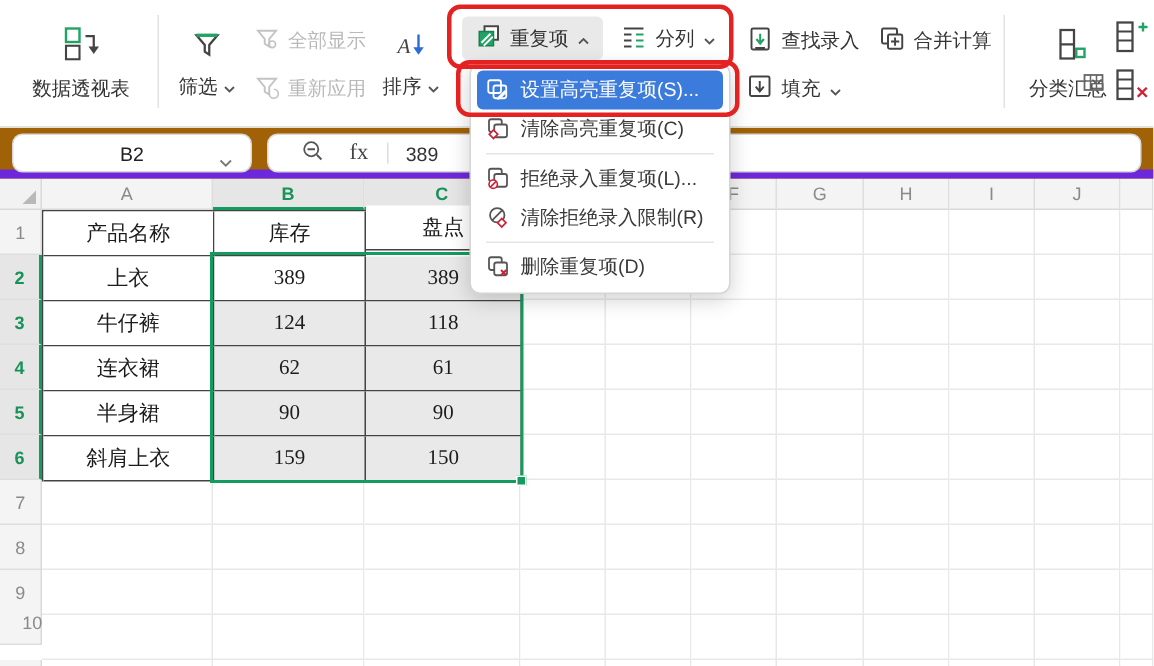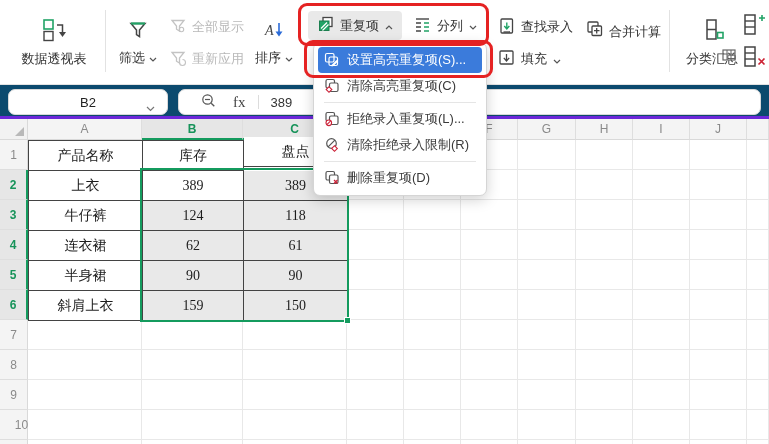--- a/index.html
+++ b/index.html
@@ -11,21 +11,21 @@
   .ribbon { position:absolute; left:0; top:0; width:769px; height:85px; background:#fff; border-bottom:1px solid #e3e3e3; z-index:10; }
   .rb { position:absolute; display:flex; align-items:center; gap:5px; font-size:13px; color:#333; cursor:default; white-space:nowrap; }
   .rb-big { flex-direction:column; justify-content:center; gap:4px; }
   .rb-gray { color:#b9b9b9; }
   .vdiv { position:absolute; width:1px; background:#e2e2e2; }
   .chev { display:inline-block; margin-left:1px; }
   .pressed { background:#e9e9e9; border-radius:4px; }
   .labelrow { display:flex; align-items:center; gap:3px; }
 
   
-  .formula-row { position:absolute; left:0; top:85px; width:769px; height:34px; background:#0c4a6e; border-bottom:3px solid #6d28d9; z-index:5; }
+  .formula-row { position:absolute; left:0; top:85px; width:769px; height:34px; background:#a16207; border-bottom:6px solid #6d28d9; z-index:5; }
   .name-box { position:absolute; left:8px; top:4px; width:160px; height:26px; background:#fff; border:1px solid #d9d9d9; border-radius:7px; display:flex; align-items:center; justify-content:center; font-size:13px; color:#222; }
   .name-box .chev { position:absolute; right:12px; top:10px; }
   .fx-box { position:absolute; left:178px; top:4px; width:583px; height:26px; background:#fff; border:1px solid #d9d9d9; border-radius:7px; display:flex; align-items:center; font-size:13px; }
   .fx-sym { font-family:"Liberation Serif",serif; font-size:15px; color:#444; }
   .fx-sep { width:1px; height:14px; background:#dcdcdc; margin:0 12px; }
 
   
   .sheet { position:absolute; left:0; top:119px; width:769px; height:325px; background:#fff; z-index:1; }
   .corner { position:absolute; left:0; top:0; width:28px; height:21px; background:#f2f2f2; border-right:1px solid #d9d9d9; border-bottom:1px solid #d9d9d9; }
   .corner:after { content:""; position:absolute; right:3px; bottom:3px; border-style:solid; border-width:0 0 9px 9px; border-color:transparent transparent #b9b9b9 transparent; }
@@ -50,21 +50,21 @@
   .red1 { position:absolute; left:298px; top:3px; width:191px; height:43px; border:3px solid #e52222; border-radius:9px; z-index:50; pointer-events:none; }
   .red2 { position:absolute; left:304px; top:40px; width:189px; height:38px; border:3px solid #e52222; border-radius:9px; z-index:51; pointer-events:none; }
 </style>
 </head>
 <body>
 
 <div class="app">
 
   <div class="ribbon">
 
-    <div class="rb rb-big" style="left:6px;top:6px;width:96px;height:72px;">
+    <div class="rb rb-big" style="left:6px;top:6px;width:96px;height:72px;font-family:Liberation Serif, serif;">
       <span><svg width="26" height="26" viewBox="0 0 26 26">
             <rect x="3" y="3" width="9" height="9" fill="none" stroke="#21a366" stroke-width="1.6"></rect>
             <rect x="3" y="14.5" width="9" height="9" fill="none" stroke="#444" stroke-width="1.4"></rect>
             <path d="M16 8 h5.5 v9" fill="none" stroke="#444" stroke-width="1.5"></path>
             <path d="M18 15 l3.5 5 l3.5-5 z" fill="#444"></path>
           </svg></span>
       <span>数据透视表</span>
     </div>
     <div class="vdiv" style="left:105px;top:10px;height:62px;"></div>
 
@@ -146,21 +146,21 @@
       <span><svg width="19" height="19" viewBox="0 0 19 19">
             <rect x="3" y="3" width="13" height="13" rx="1" fill="none" stroke="#444" stroke-width="1.3"></rect>
             <path d="M9.5 6 v6 M6.8 9.8 l2.7 3.2 l2.7-3.2" fill="none" stroke="#444" stroke-width="1.3"></path>
           </svg></span>
       <span>填充</span>
       <span class="chev"><svg width="8" height="5" viewBox="0 0 8 5">
             <path d="M1 1 L4 4 L7 1" fill="none" stroke="#555" stroke-width="1.2"></path>
           </svg></span>
     </div>
 
-    <div class="rb" style="left:585px;top:13px;height:28px;align-items:flex-end;">
+    <div class="rb" style="left:585px;top:13px;height:28px;">
       <span><svg width="19" height="19" viewBox="0 0 19 19">
             <rect x="3" y="3" width="10" height="10" rx="1" fill="none" stroke="#444" stroke-width="1.3"></rect>
             <rect x="7" y="7" width="9.5" height="9.5" rx="1" fill="#fff" stroke="#444" stroke-width="1.3"></rect>
             <path d="M11.7 9 v5.5 M9 11.7 h5.5" stroke="#444" stroke-width="1.3"></path>
           </svg></span>
       <span>合并计算</span>
     </div>
     <div class="vdiv" style="left:669px;top:10px;height:62px;"></div>
 
     <div class="rb rb-big" style="left:676px;top:6px;width:72px;height:72px;">
@@ -344,21 +344,21 @@
       <div class="col-hdr" style="left: 747px; width: 22px;"></div>
       <div class="row-hdr" style="top: 21px; height: 30px;">1</div>
       <div class="row-hdr sel" style="top: 51px; height: 30px;">2</div>
       <div class="row-hdr sel" style="top: 81px; height: 30px;">3</div>
       <div class="row-hdr sel" style="top: 111px; height: 30px;">4</div>
       <div class="row-hdr sel" style="top: 141px; height: 30px;">5</div>
       <div class="row-hdr sel" style="top: 171px; height: 30px;">6</div>
       <div class="row-hdr" style="top: 201px; height: 30px;">7</div>
       <div class="row-hdr" style="top: 231px; height: 30px;">8</div>
       <div class="row-hdr" style="top: 261px; height: 30px;">9</div>
-      <div class="row-hdr" style="top: 291px; height: 30px; padding-left: 16px;">10</div>
+      <div class="row-hdr" style="top: 281px; height: 30px; padding-left: 16px;">10</div>
       <div class="row-hdr" style="top: 321px; height: 30px;"></div>
       <div class="corner"></div>
       <div class="tbl" style="left: 28px; top: 21px; width: 320px; height: 181px;"></div>
       <div class="tcell" style="left: 29px; top: 22px; width: 114px; height: 30px;">产品名称</div>
       <div class="tcell" style="left: 143px; top: 22px; width: 101px; height: 30px;">库存</div>
       <div class="tcell" style="left: 244px; top: 18px; width: 104px; height: 30px;">盘点</div>
       <div class="tcell" style="left: 29px; top: 52px; width: 114px; height: 30px;">上衣</div>
       <div class="tcell" style="left: 143px; top: 52px; width: 101px; height: 30px;">389</div>
       <div class="tcell seld" style="left: 244px; top: 52px; width: 104px; height: 30px;">389</div>
       <div class="tcell" style="left: 29px; top: 82px; width: 114px; height: 30px;">牛仔裤</div>

